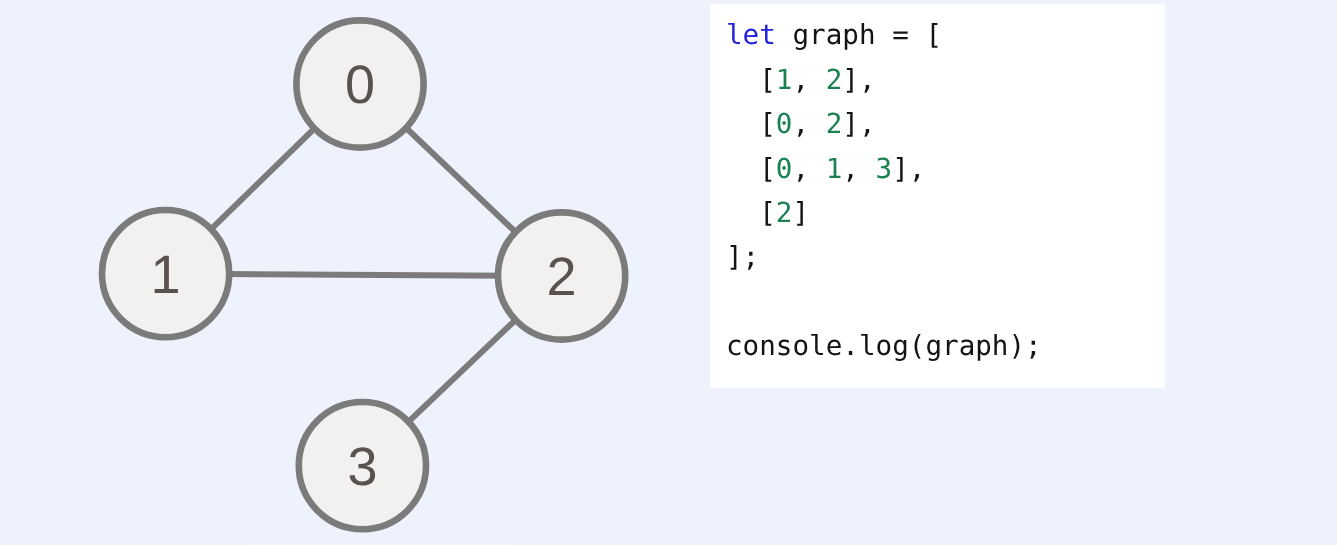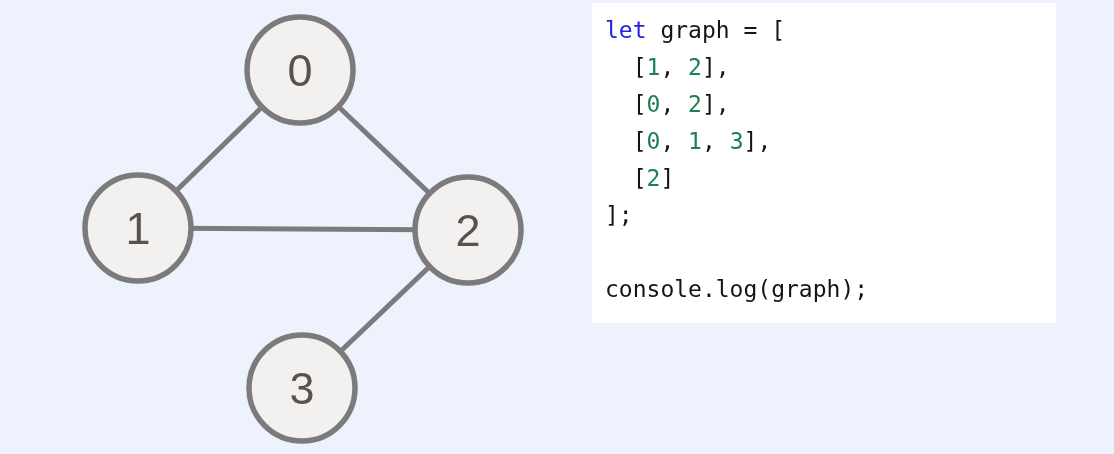--- a/index.html
+++ b/index.html
@@ -34,21 +34,21 @@
   .graph-canvas .node-label {
     fill: var(--label-color, #5a524e);
     font-family: "Liberation Sans", sans-serif;
     font-size: 45px;
     text-anchor: middle;
   }
   .code-panel {
     position: absolute;
     left: 592px;
     top: 3px;
-    width: 464px;
+    width: 379px;
     height: 320px;
     background: var(--panel-bg, #ffffff);
     box-sizing: border-box;
     padding: 9px 14px 13px 13px;
   }
   .code-block {
     font-family: "DejaVu Sans Mono", "Liberation Mono", monospace;
     font-size: 23px;
     line-height: 37px;
     white-space: pre;

